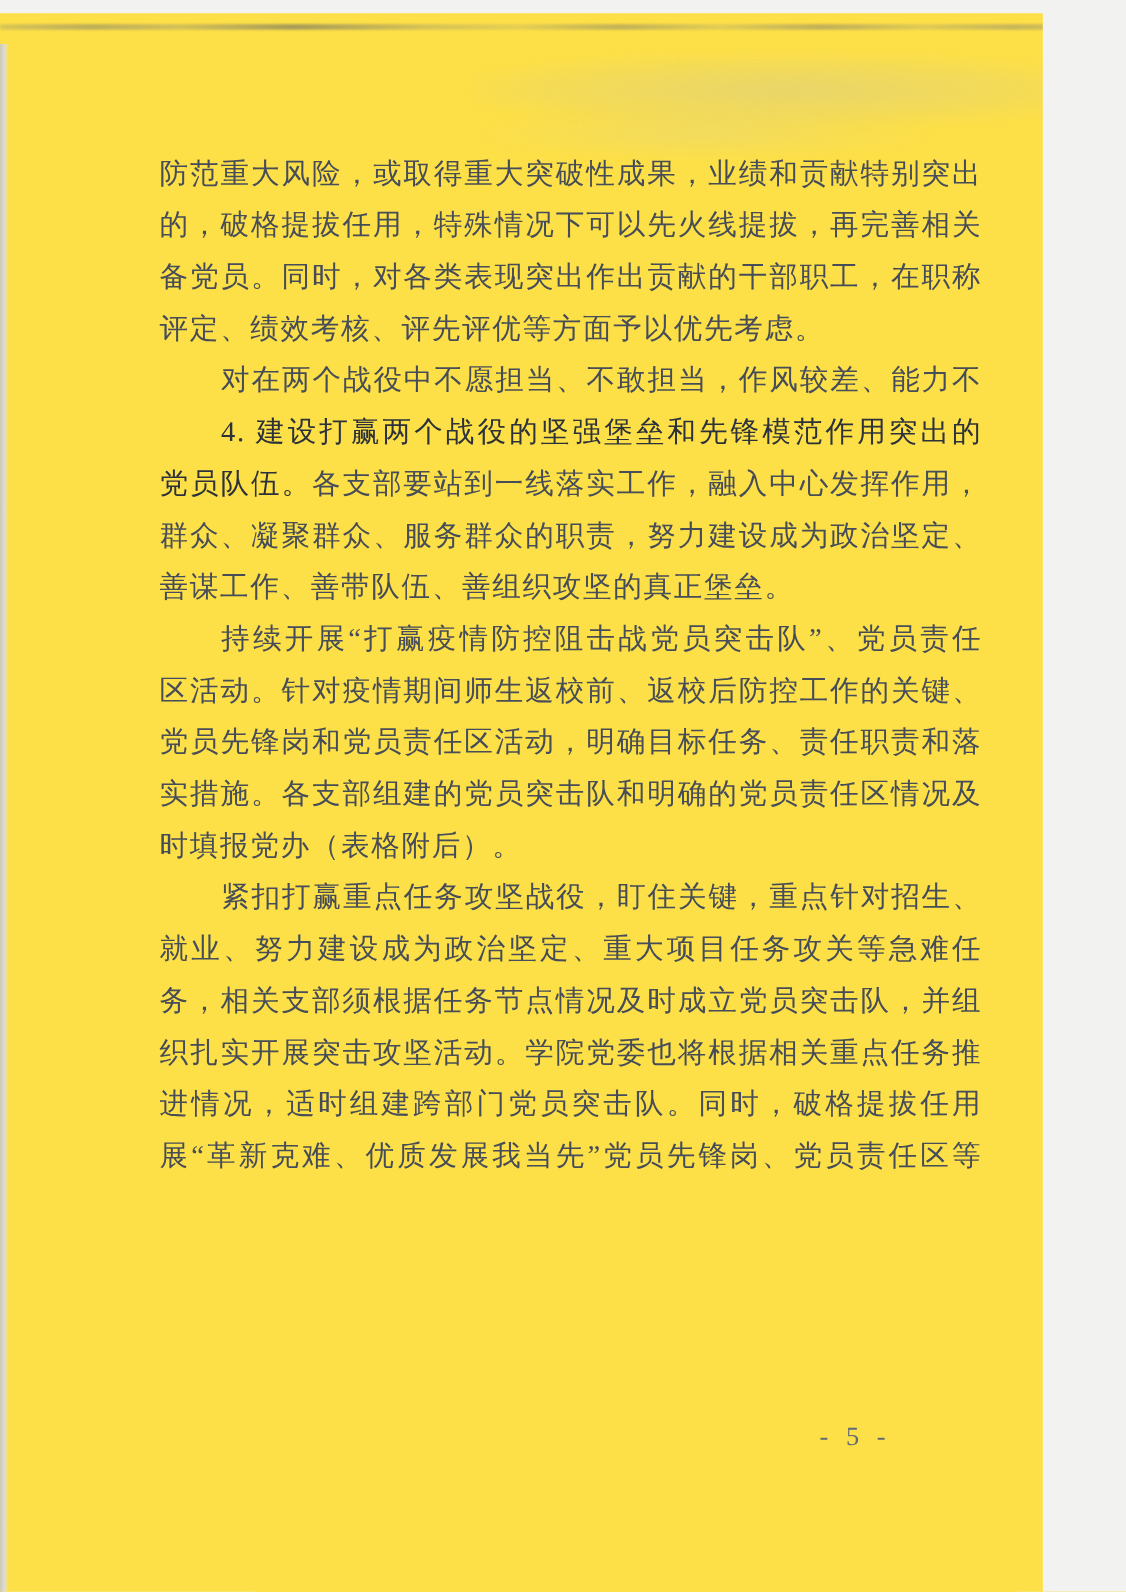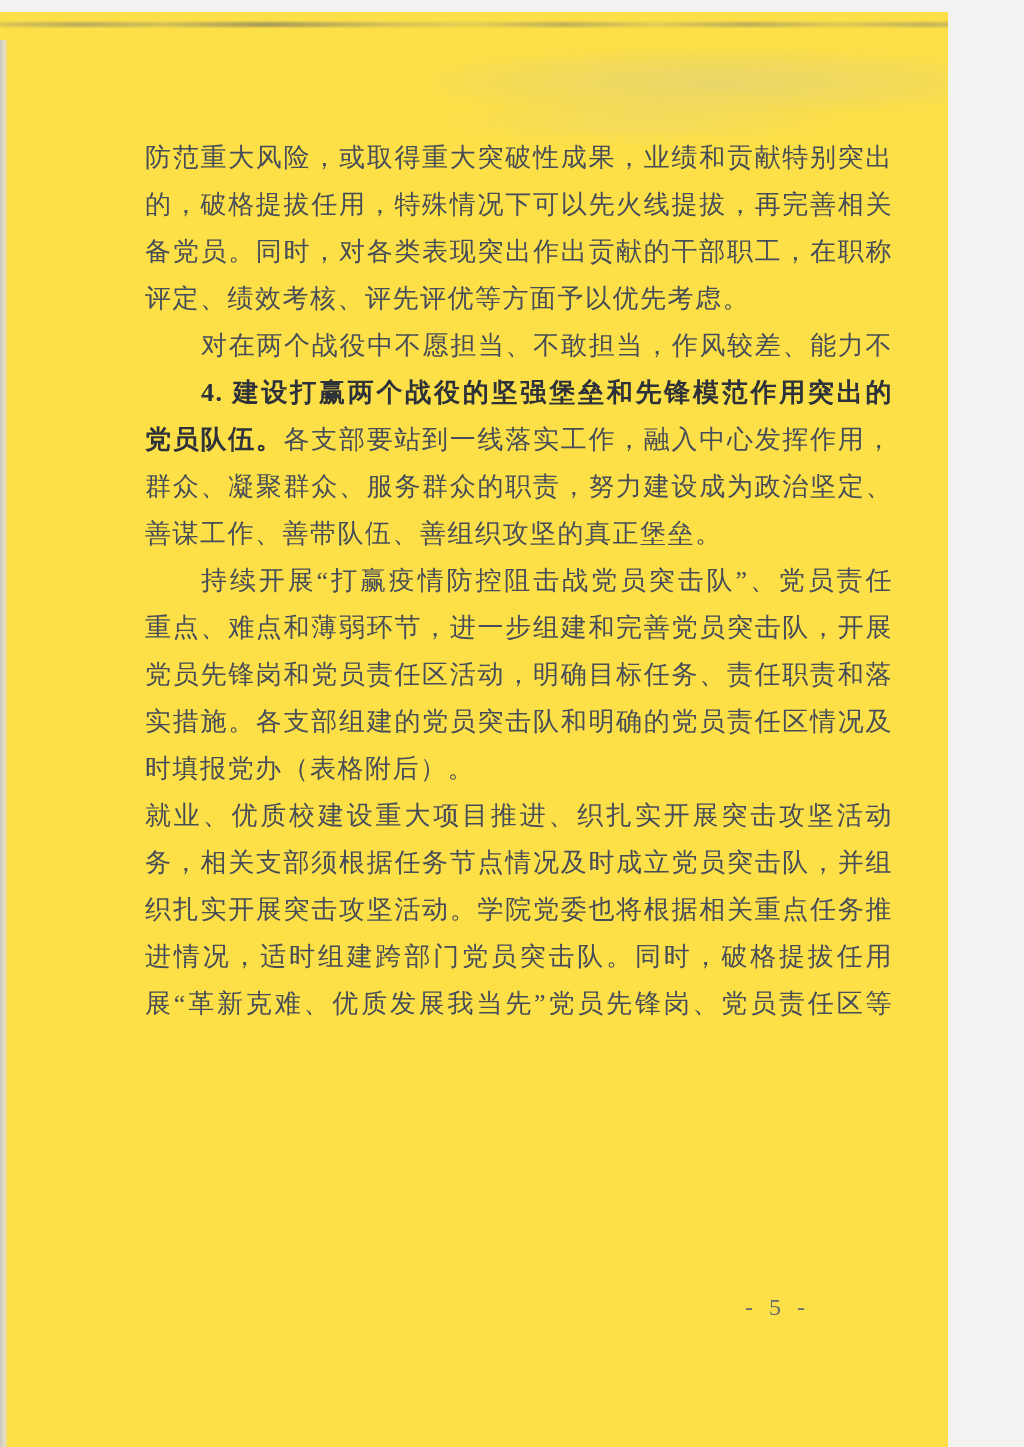--- a/index.html
+++ b/index.html
@@ -78,21 +78,21 @@
     letter-spacing: 1.5px;
   }
   .line.full {
     white-space: normal;
     text-align-last: justify;
   }
   .line.indent {
     text-indent: 56px;
   }
   .line .bold {
-    font-weight: 700;
+    font-weight: 400;
     color: #2c313a;
   }
   .page-number {
     position: absolute;
     right: 138px;
     top: 1282px;
     font-size: 24px;
     color: #646a74;
     letter-spacing: 5px;
     white-space: nowrap;
@@ -112,25 +112,26 @@
         <div class="line full"><span class="">防范重大风险，或取得重大突破性成果，业绩和贡献特别突出</span></div>
         <div class="line full"><span class="">的，破格提拔任用，特殊情况下可以先火线提拔，再完善相关</span></div>
         <div class="line full"><span class="">备党员。同时，对各类表现突出作出贡献的干部职工，在职称</span></div>
         <div class="line"><span class="">评定、绩效考核、评先评优等方面予以优先考虑。</span></div>
         <div class="line full indent"><span class="">对在两个战役中不愿担当、不敢担当，作风较差、能力不</span></div>
         <div class="line full indent"><span class="bold">4. 建设打赢两个战役的坚强堡垒和先锋模范作用突出的</span></div>
         <div class="line full"><span class="bold">党员队伍。</span><span class="">各支部要站到一线落实工作，融入中心发挥作用，</span></div>
         <div class="line full"><span class="">群众、凝聚群众、服务群众的职责，努力建设成为政治坚定、</span></div>
         <div class="line"><span class="">善谋工作、善带队伍、善组织攻坚的真正堡垒。</span></div>
         <div class="line full indent"><span class="">持续开展“打赢疫情防控阻击战党员突击队”、党员责任</span></div>
-        <div class="line full"><span class="">重点、难点和薄弱环节，进一步组建和完善党员突击队，开展</span></div>
+        <div class="line full"><span class="">区活动。针对疫情期间师生返校前、返校后防控工作的关键、</span></div>
         <div class="line full"><span class="">党员先锋岗和党员责任区活动，明确目标任务、责任职责和落</span></div>
         <div class="line full"><span class="">实措施。各支部组建的党员突击队和明确的党员责任区情况及</span></div>
         <div class="line"><span class="">时填报党办（表格附后）。</span></div>
-        <div class="line full"><span class="">就业、优质校建设重大项目推进、织扎实开展突击攻坚活动</span></div>
+        <div class="line full indent"><span class="">紧扣打赢重点任务攻坚战役，盯住关键，重点针对招生、</span></div>
+        <div class="line full"><span class="">就业、努力建设成为政治坚定、重大项目任务攻关等急难任</span></div>
         <div class="line full"><span class="">务，相关支部须根据任务节点情况及时成立党员突击队，并组</span></div>
         <div class="line full"><span class="">织扎实开展突击攻坚活动。学院党委也将根据相关重点任务推</span></div>
         <div class="line full"><span class="">进情况，适时组建跨部门党员突击队。同时，破格提拔任用</span></div>
         <div class="line full"><span class="">展“革新克难、优质发展我当先”党员先锋岗、党员责任区等</span></div>
       </div>
   </div>
 
   <div class="page-number">- 5 -</div>
 </div>
 

